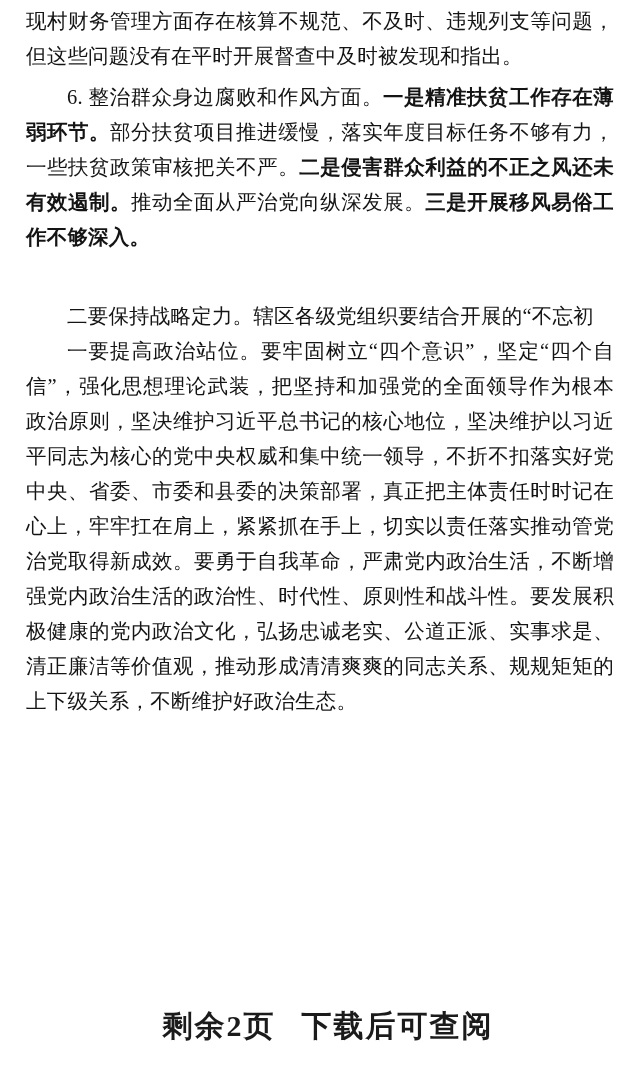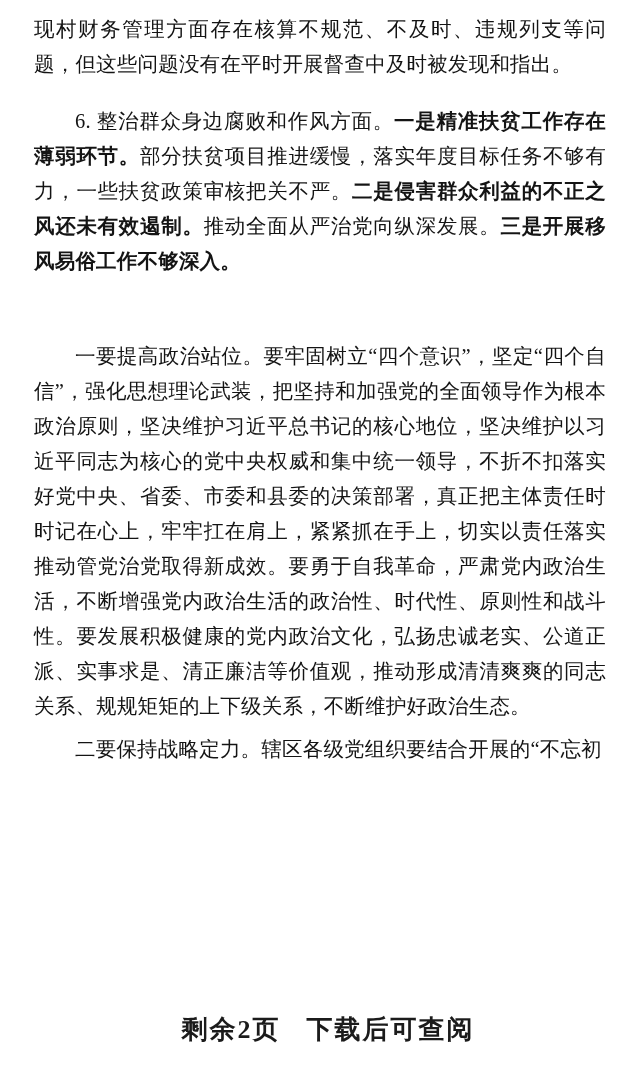--- a/index.html
+++ b/index.html
@@ -18,21 +18,21 @@
     position: relative;
     width: 640px;
     height: 1075px;
     box-sizing: border-box;
     padding: 0 26px;
   }
   .doc-body {
     padding-top: 4px;
   }
   p.para {
-    margin: 8px;
+    margin: 0;
     font-size: 20.5px;
     line-height: 35px;
     text-align: justify;
     text-justify: inter-ideograph;
     letter-spacing: 0.2px;
     color: #141414;
   }
   p.indent {
     text-indent: 2em;
   }
@@ -44,21 +44,21 @@
   }
   .spacer-sm {
     height: 6px;
   }
   .footer-note {
     position: absolute;
     left: 16px;
     right: 0;
     bottom: 28px;
     text-align: center;
-    font-size: 26px;
+    font-size: 30px;
     font-weight: bold;
     letter-spacing: 2px;
     color: #1b1b1b;
     font-family: "Liberation Serif", "DejaVu Serif", serif;
   }
   .footer-note .gap {
     display: inline-block;
     width: 26px;
   }
 </style>
@@ -76,25 +76,25 @@
     <div class="spacer-sm"></div>
 
     <p class="para indent">
       <span>6. 整治群众身边腐败和作风方面。</span><span class="bold">一是精准扶贫工作存在薄弱环节。</span><span>部分扶贫项目推进缓慢，落实年度目标任务不够有力，一些扶贫政策审核把关不严。</span><span class="bold">二是侵害群众利益的不正之风还未有效遏制。</span><span>推动全面从严治党向纵深发展。</span><span class="bold">三是开展移风易俗工作不够深入。</span>
     </p>
 
     <div class="spacer-lg"></div>
 
 
     <p class="para indent">
-      <span>一要提高政治站位。要牢固树立“四个意识”，坚定“四个自信”，强化思想理论武装，把坚持和加强党的全面领导作为根本政治原则，坚决维护习近平总书记的核心地位，坚决维护以习近平同志为核心的党中央权威和集中统一领导，不折不扣落实好党中央、省委、市委和县委的决策部署，真正把主体责任时时记在心上，牢牢扛在肩上，紧紧抓在手上，切实以责任落实推动管党治党取得新成效。要勇于自我革命，严肃党内政治生活，不断增强党内政治生活的政治性、时代性、原则性和战斗性。要发展积极健康的党内政治文化，弘扬忠诚老实、公道正派、实事求是、清正廉洁等价值观，推动形成清清爽爽的同志关系、规规矩矩的上下级关系，不断维护好政治生态。</span>
+      <span>二要保持战略定力。辖区各级党组织要结合开展的“不忘初</span>
     </p>
 
     <p class="para indent">
-      <span>二要保持战略定力。辖区各级党组织要结合开展的“不忘初</span>
+      <span>一要提高政治站位。要牢固树立“四个意识”，坚定“四个自信”，强化思想理论武装，把坚持和加强党的全面领导作为根本政治原则，坚决维护习近平总书记的核心地位，坚决维护以习近平同志为核心的党中央权威和集中统一领导，不折不扣落实好党中央、省委、市委和县委的决策部署，真正把主体责任时时记在心上，牢牢扛在肩上，紧紧抓在手上，切实以责任落实推动管党治党取得新成效。要勇于自我革命，严肃党内政治生活，不断增强党内政治生活的政治性、时代性、原则性和战斗性。要发展积极健康的党内政治文化，弘扬忠诚老实、公道正派、实事求是、清正廉洁等价值观，推动形成清清爽爽的同志关系、规规矩矩的上下级关系，不断维护好政治生态。</span>
     </p>
 
   </div>
 
   <div class="footer-note">
     <span>剩余2页</span><span class="gap"></span><span>下载后可查阅</span>
   </div>
 
 </div>
 

